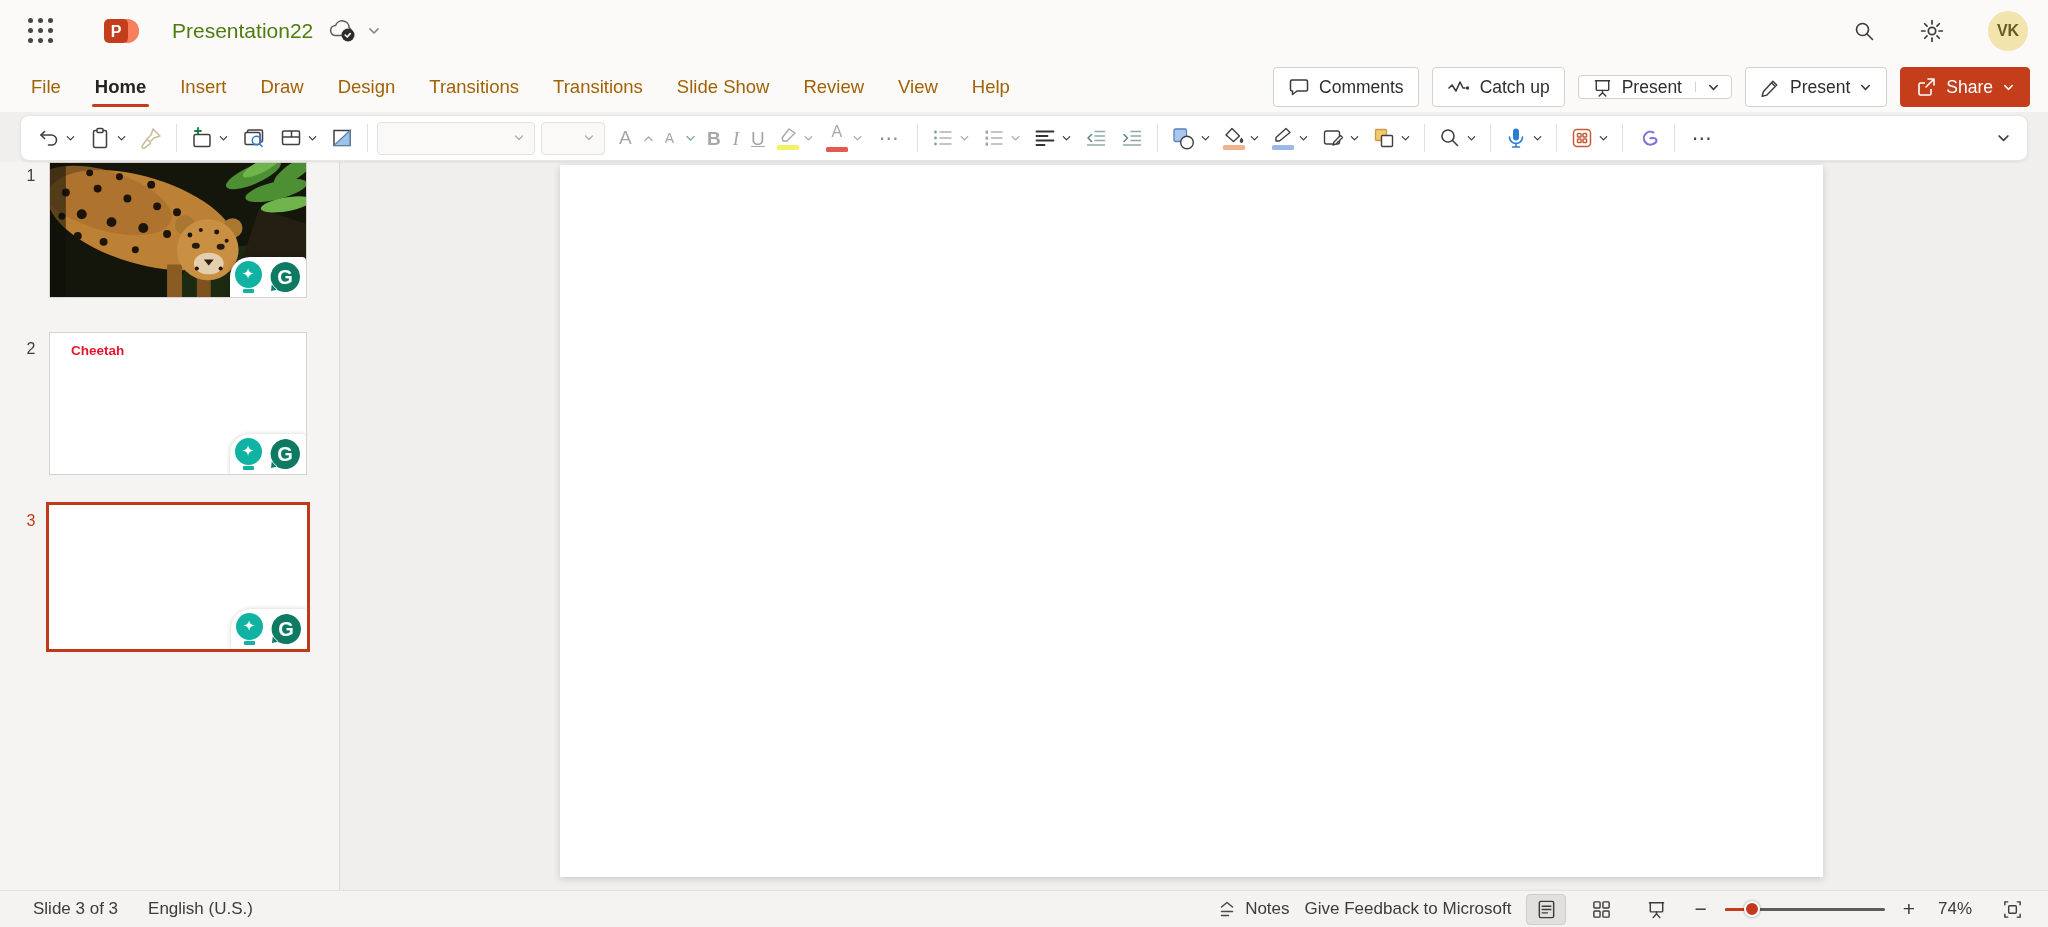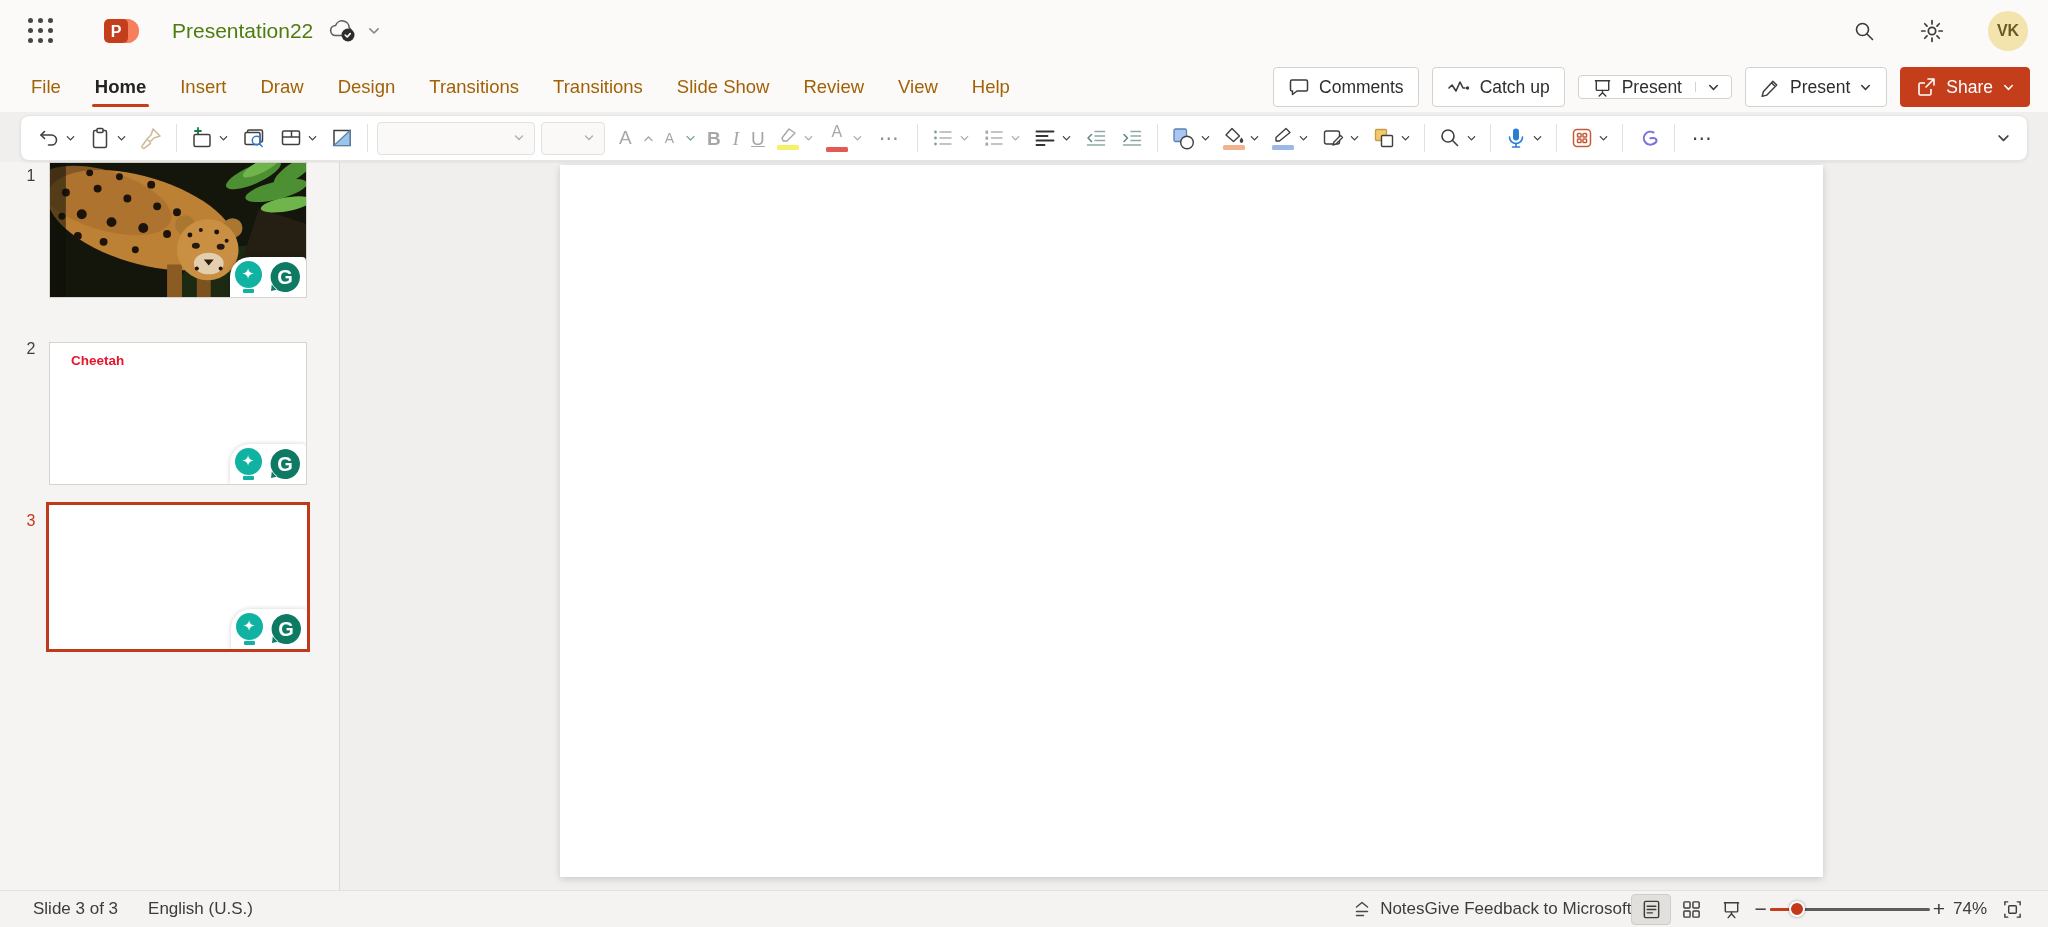--- a/index.html
+++ b/index.html
@@ -67,21 +67,21 @@
   .t2-title { margin:10px 18px 0 21px; font-size:13.5px; font-weight:bold; color:#e8152d; }
   .t2-body { margin:9px 17px 0 21px; font-size:10.3px; line-height:1.24; text-align:justify; color:#3c3c3c; }
 
   
   .canvas { position:absolute; top:50px; left:340px; right:0; bottom:0; }
   .slide { position:absolute; left:220px; top:3px; width:1263px; height:712px; background:#fff; box-shadow:0 2px 7px rgba(0,0,0,.16); }
 
   
   .statusbar { height:37px; background:#f5f3f1; border-top:1px solid #e3e1de; display:flex; align-items:center; padding:0 16px; font-size:17px; color:#3d3c3a; }
   .sb-left { display:flex; align-items:flex-end; gap:30px; padding-left:17px; }
-  .sb-right { margin-left:auto; display:flex; align-items:center; }
+  .sb-right { margin-left:auto; display:flex; align-items:center; gap:15px; }
   .sb-item { display:flex; align-items:center; gap:8px; background:none; border:none; font-size:17px; color:#3d3c3a; font-family:inherit; cursor:pointer; white-space:nowrap; }
   .viewbtn { width:40px; height:31px; display:flex; align-items:center; justify-content:center; border-radius:4px; background:none; border:none; cursor:pointer; color:#3d3c3a; }
   .viewbtn.sel { background:#e2e0dd; border:1px solid #cfcdca; }
   .zoomglyph { font-size:21px; color:#3d3c3a; background:none; border:none; cursor:pointer; padding:0 3px; font-family:inherit; }
   .slider { position:relative; width:160px; height:16px; cursor:pointer; }
   .slider .track { position:absolute; top:7px; left:0; right:0; height:3px; border-radius:2px; background:#5f5d5b; }
   .slider .fill { position:absolute; top:7px; left:0; width:27px; height:3px; border-radius:2px; background:#c43e1c; }
   .slider .knob { position:absolute; top:0; left:27px; transform:translateX(-50%); width:16px; height:16px; border-radius:50%; background:#c4391b; border:2px solid #fff; box-shadow:0 0 3px rgba(0,0,0,.4); }
   .zoomval { width:44px; text-align:center; }
 </style>
@@ -545,21 +545,21 @@
             <span class="base"></span>
           </span>
         <svg width="34" height="34" viewBox="0 0 34 34">
             <path d="M17 2a15 15 0 11-13.2 22.2L3 31l6.5-1.4A15 15 0 0117 2z" fill="#0e7a63"></path>
             <text x="17" y="24" text-anchor="middle" font-size="20" font-weight="bold" fill="#fff">G</text>
           </svg>
       </div>
     </div>
 
     <span class="slidenum" style="top:178px">2</span>
-    <div class="thumb" style="top:180px; height:143px; overflow:hidden">
+    <div class="thumb" style="top:170px; height:143px; overflow:hidden">
       <div class="t2-title">Cheetah</div>
       <div class="gbadge">
         <span class="bulb">
             <span class="globe">✦</span>
             <span class="base"></span>
           </span>
         <svg width="34" height="34" viewBox="0 0 34 34">
             <path d="M17 2a15 15 0 11-13.2 22.2L3 31l6.5-1.4A15 15 0 0117 2z" fill="#0e7a63"></path>
             <text x="17" y="24" text-anchor="middle" font-size="20" font-weight="bold" fill="#fff">G</text>
           </svg>

